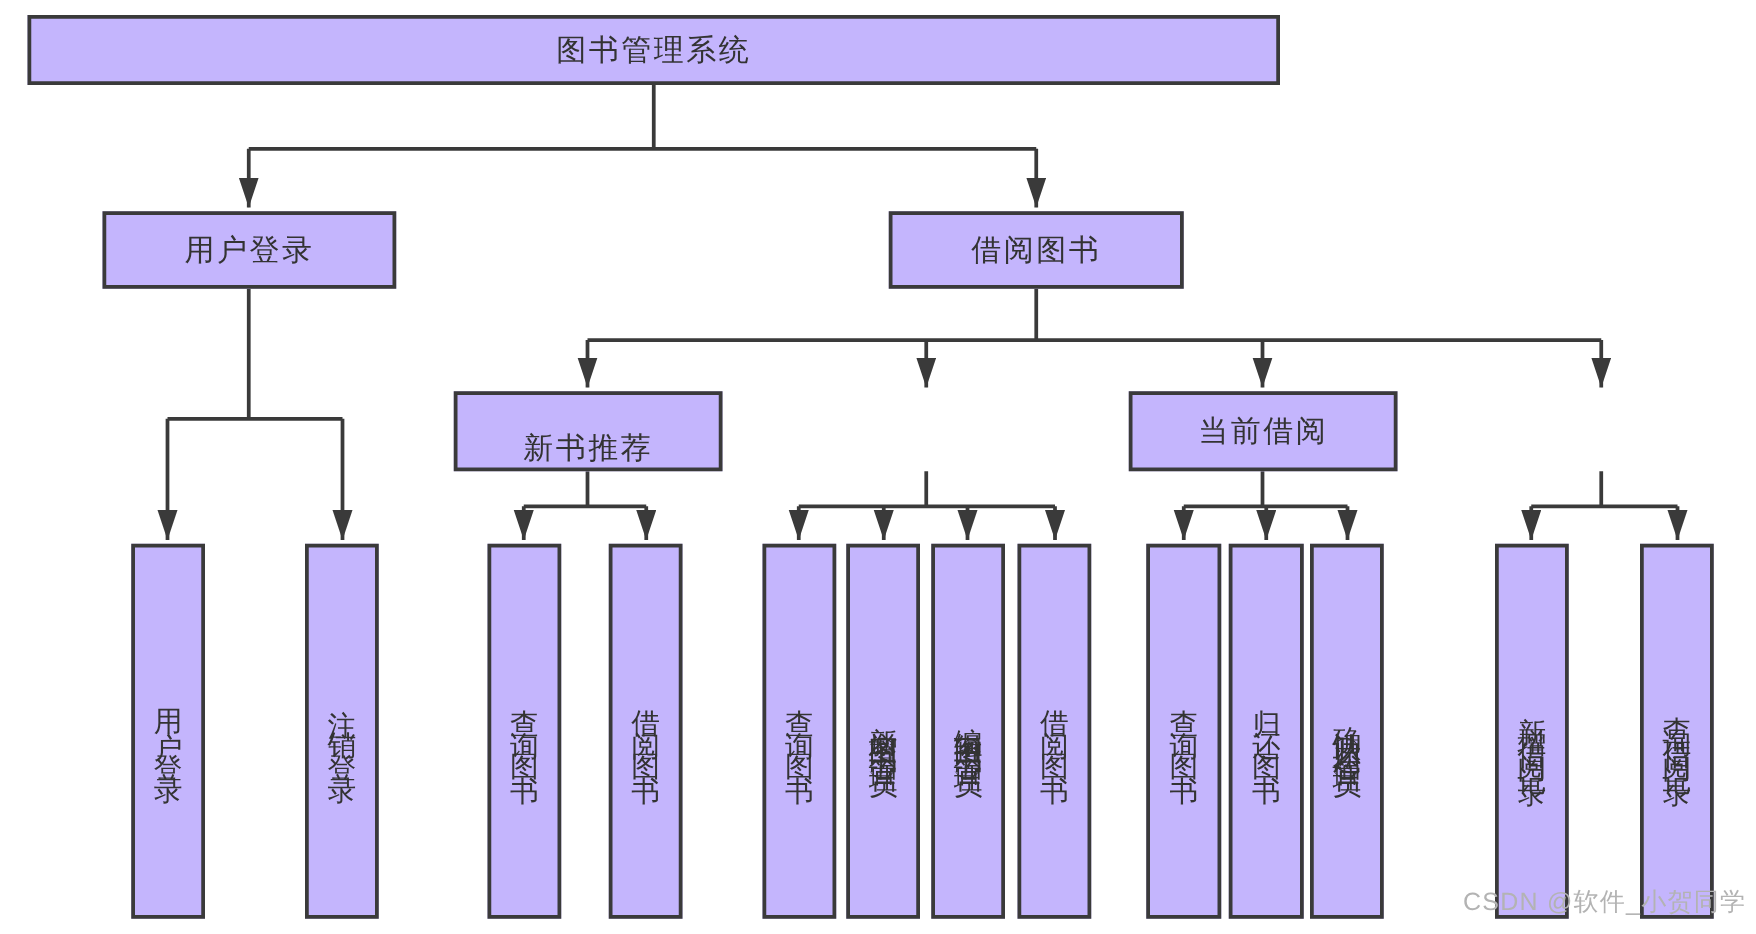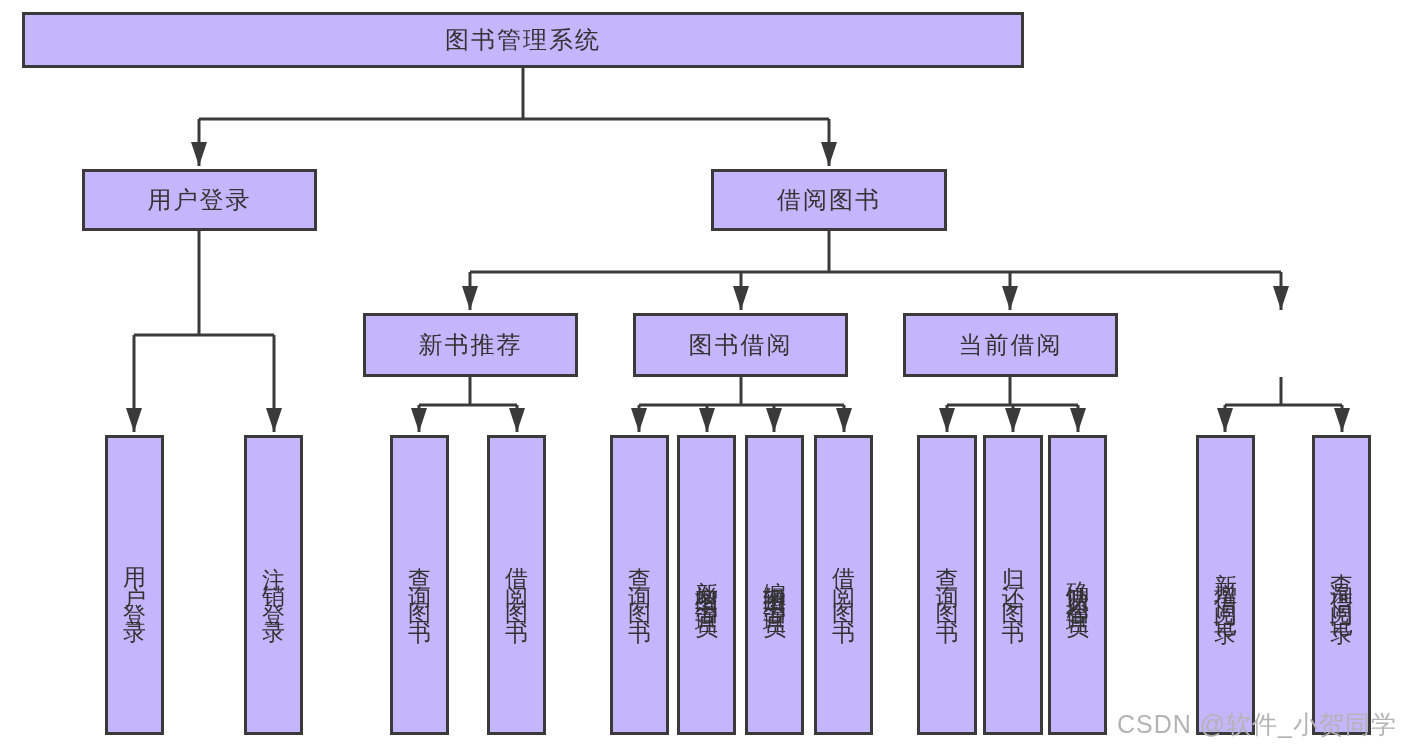--- a/index.html
+++ b/index.html
@@ -20,29 +20,29 @@
   }
   .vtext {
     writing-mode:vertical-rl; text-orientation:mixed;
     font-size:23px; color:#333; line-height:1;
   }
   .vtext.s { letter-spacing:18px; }
   .vtext.m { letter-spacing:10px; }
   .vtext.l { letter-spacing:5px; }
   .watermark {
     position:absolute; z-index:5; right:8px; top:708px;
-    font-size:25px; color:#b3b3b3; letter-spacing:1px;
+    font-size:20px; color:#b3b3b3; letter-spacing:1px;
     white-space:nowrap; pointer-events:none;
   }
   
   .n-root  { left:22px;  top:12px;  width:1002px; height:56px; }
   .n-l2a   { left:82px;  top:169px; width:235px;  height:62px; }
   .n-l2b   { left:711px; top:169px; width:236px;  height:62px; }
   .n-l3    { top:313px;  height:64px; width:215px; }
-  .n-l3a   { left:363px; }
+  .n-l3a   { left:363px;align-items:flex-end; }
   .n-l3b   { left:633px; }
   .n-l3c   { left:903px;text-align:right; }
   .n-l3d   { left:1173px; }
   .leaf    { top:435px;  height:300px; width:59px; }
   .lf1  { left:105px; }  .lf2  { left:244px; }
   .lf3  { left:390px; }  .lf4  { left:487px; }
   .lf5  { left:610px; }  .lf6  { left:677px; }
   .lf7  { left:745px; }  .lf8  { left:814px; }
   .lf9  { left:917px;  width:60px; }
   .lf10 { left:983px;  width:60px; }
@@ -111,23 +111,20 @@
   <div class="box n-l2a">
     <span class="hlabel">用户登录</span>
   </div>
   <div class="box n-l2b">
     <span class="hlabel">借阅图书</span>
   </div>
 
   <div class="box n-l3 n-l3a">
     <span class="hlabel">新书推荐</span>
   </div>
-  <div class="box n-l3 n-l3b">
-    <span class="hlabel">图书借阅</span>
-  </div>
   <div class="box n-l3 n-l3c">
     <span class="hlabel">当前借阅</span>
   </div>
 
   <div class="box leaf lf1">
     <span class="vtext s">用户登录</span>
   </div>
   <div class="box leaf lf2">
     <span class="vtext s">注销登录</span>
   </div>

